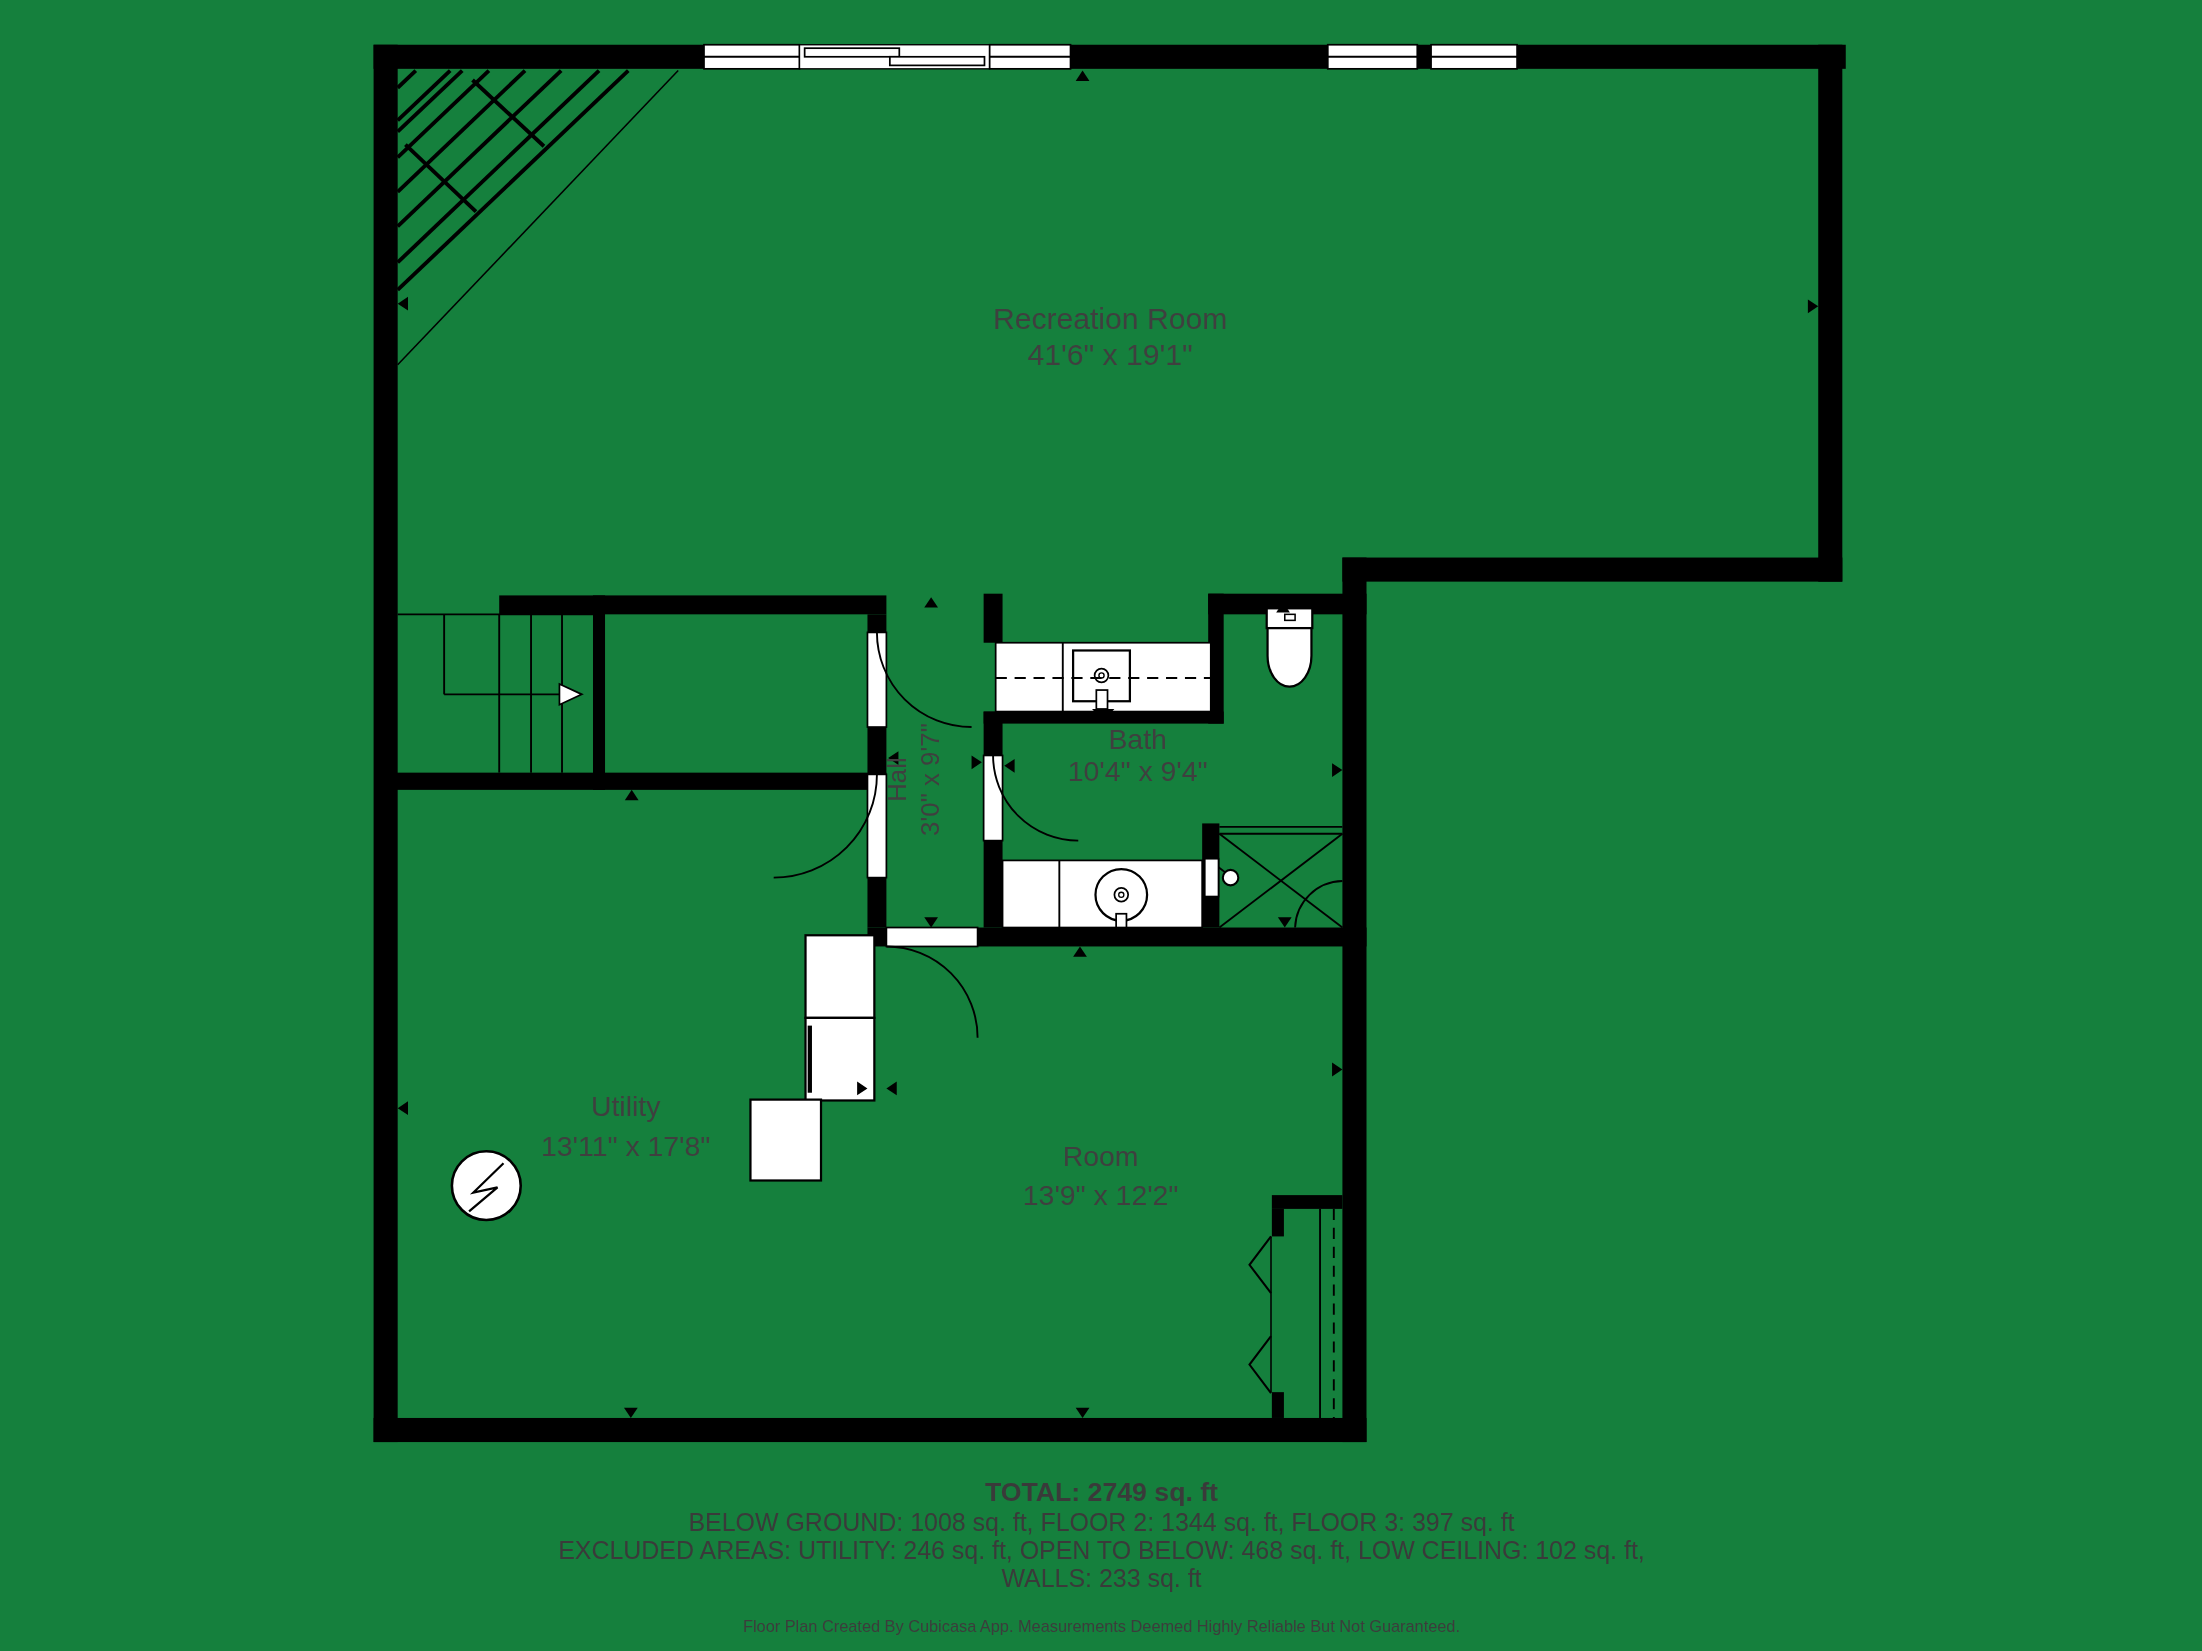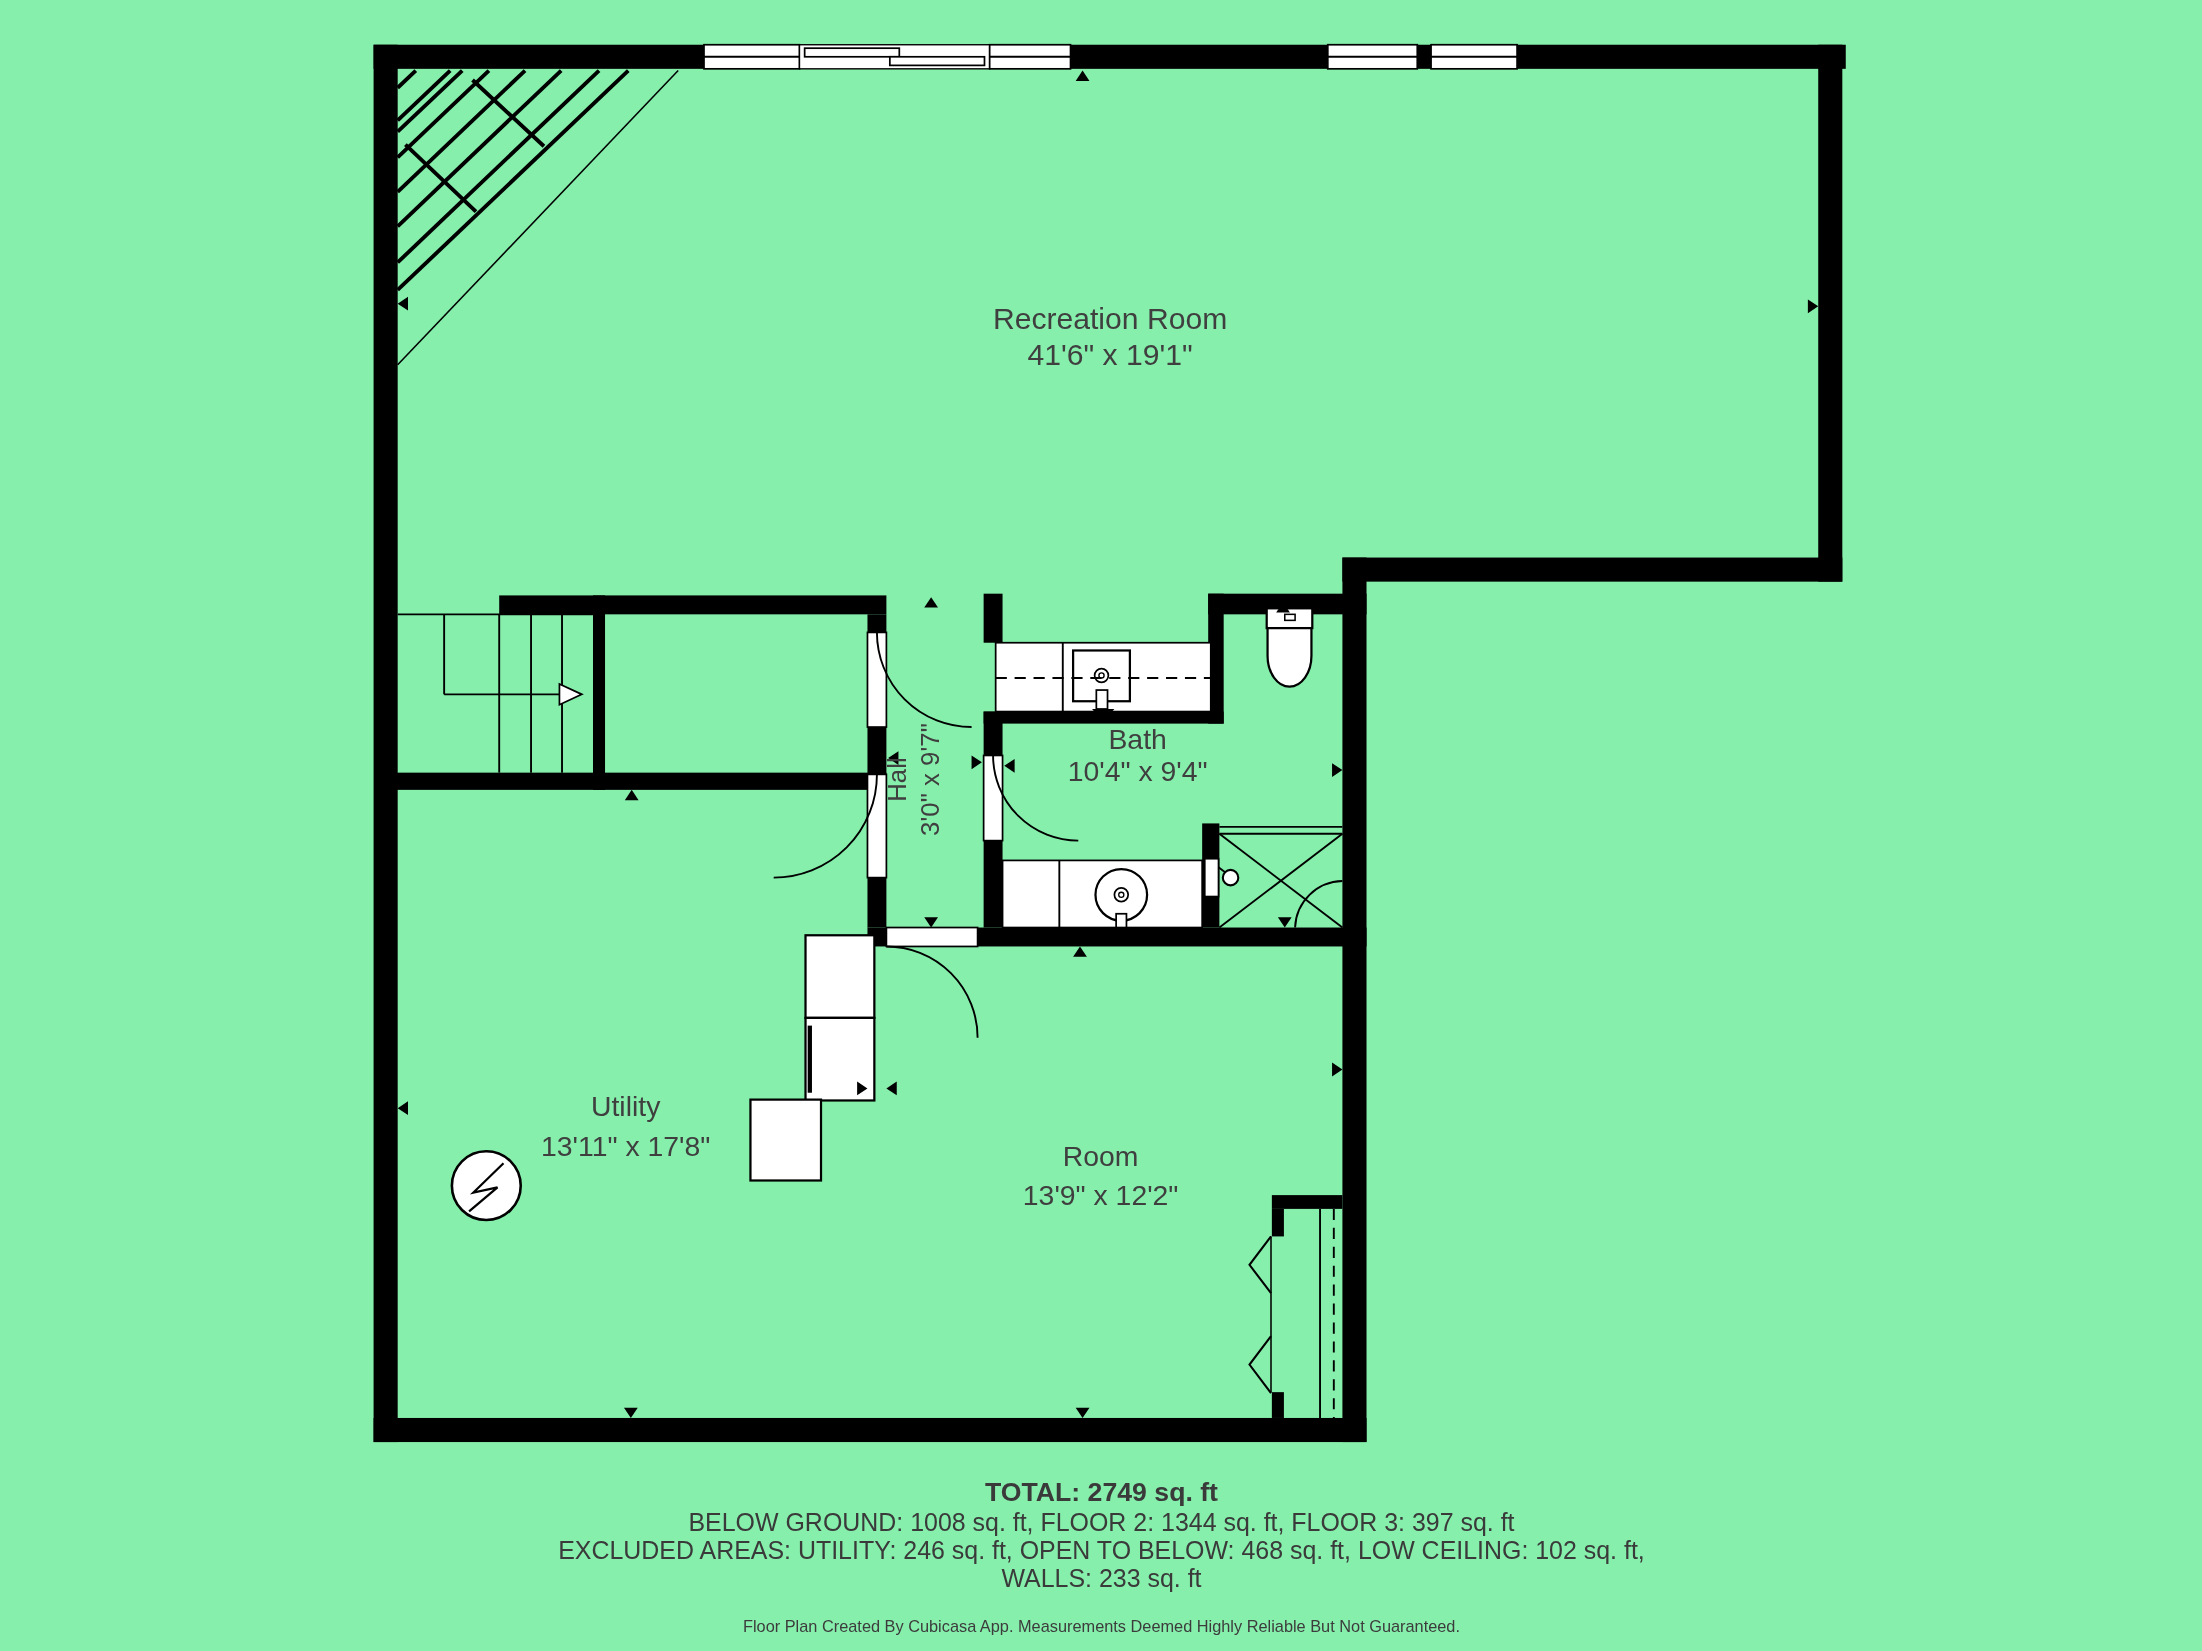--- a/index.html
+++ b/index.html
@@ -7,21 +7,21 @@
     padding: 0;
     background: #ffffff;
     width: 2203px;
     height: 1652px;
     font-family: "Liberation Sans", sans-serif;
   }
   .stage {
     position: relative;
     width: 2203px;
     height: 1652px;
-    background: #86efac;
+    background: #15803d;
     overflow: hidden;
   }
   svg { display: block; }
   .wall { fill: #000000; stroke: none; }
   .thin  { stroke: #000000; stroke-width: 2.2; fill: none; }
   .thick { stroke: #000000; stroke-width: 4.5; fill: none; }
   .fixture { fill: #ffffff; stroke: #000000; stroke-width: 2.6; }
   .leaf { fill: #ffffff; stroke: #000000; stroke-width: 2; }
   .arc { fill: none; stroke: #000000; stroke-width: 2.2; }
   .marker { fill: #000000; stroke: none; }

